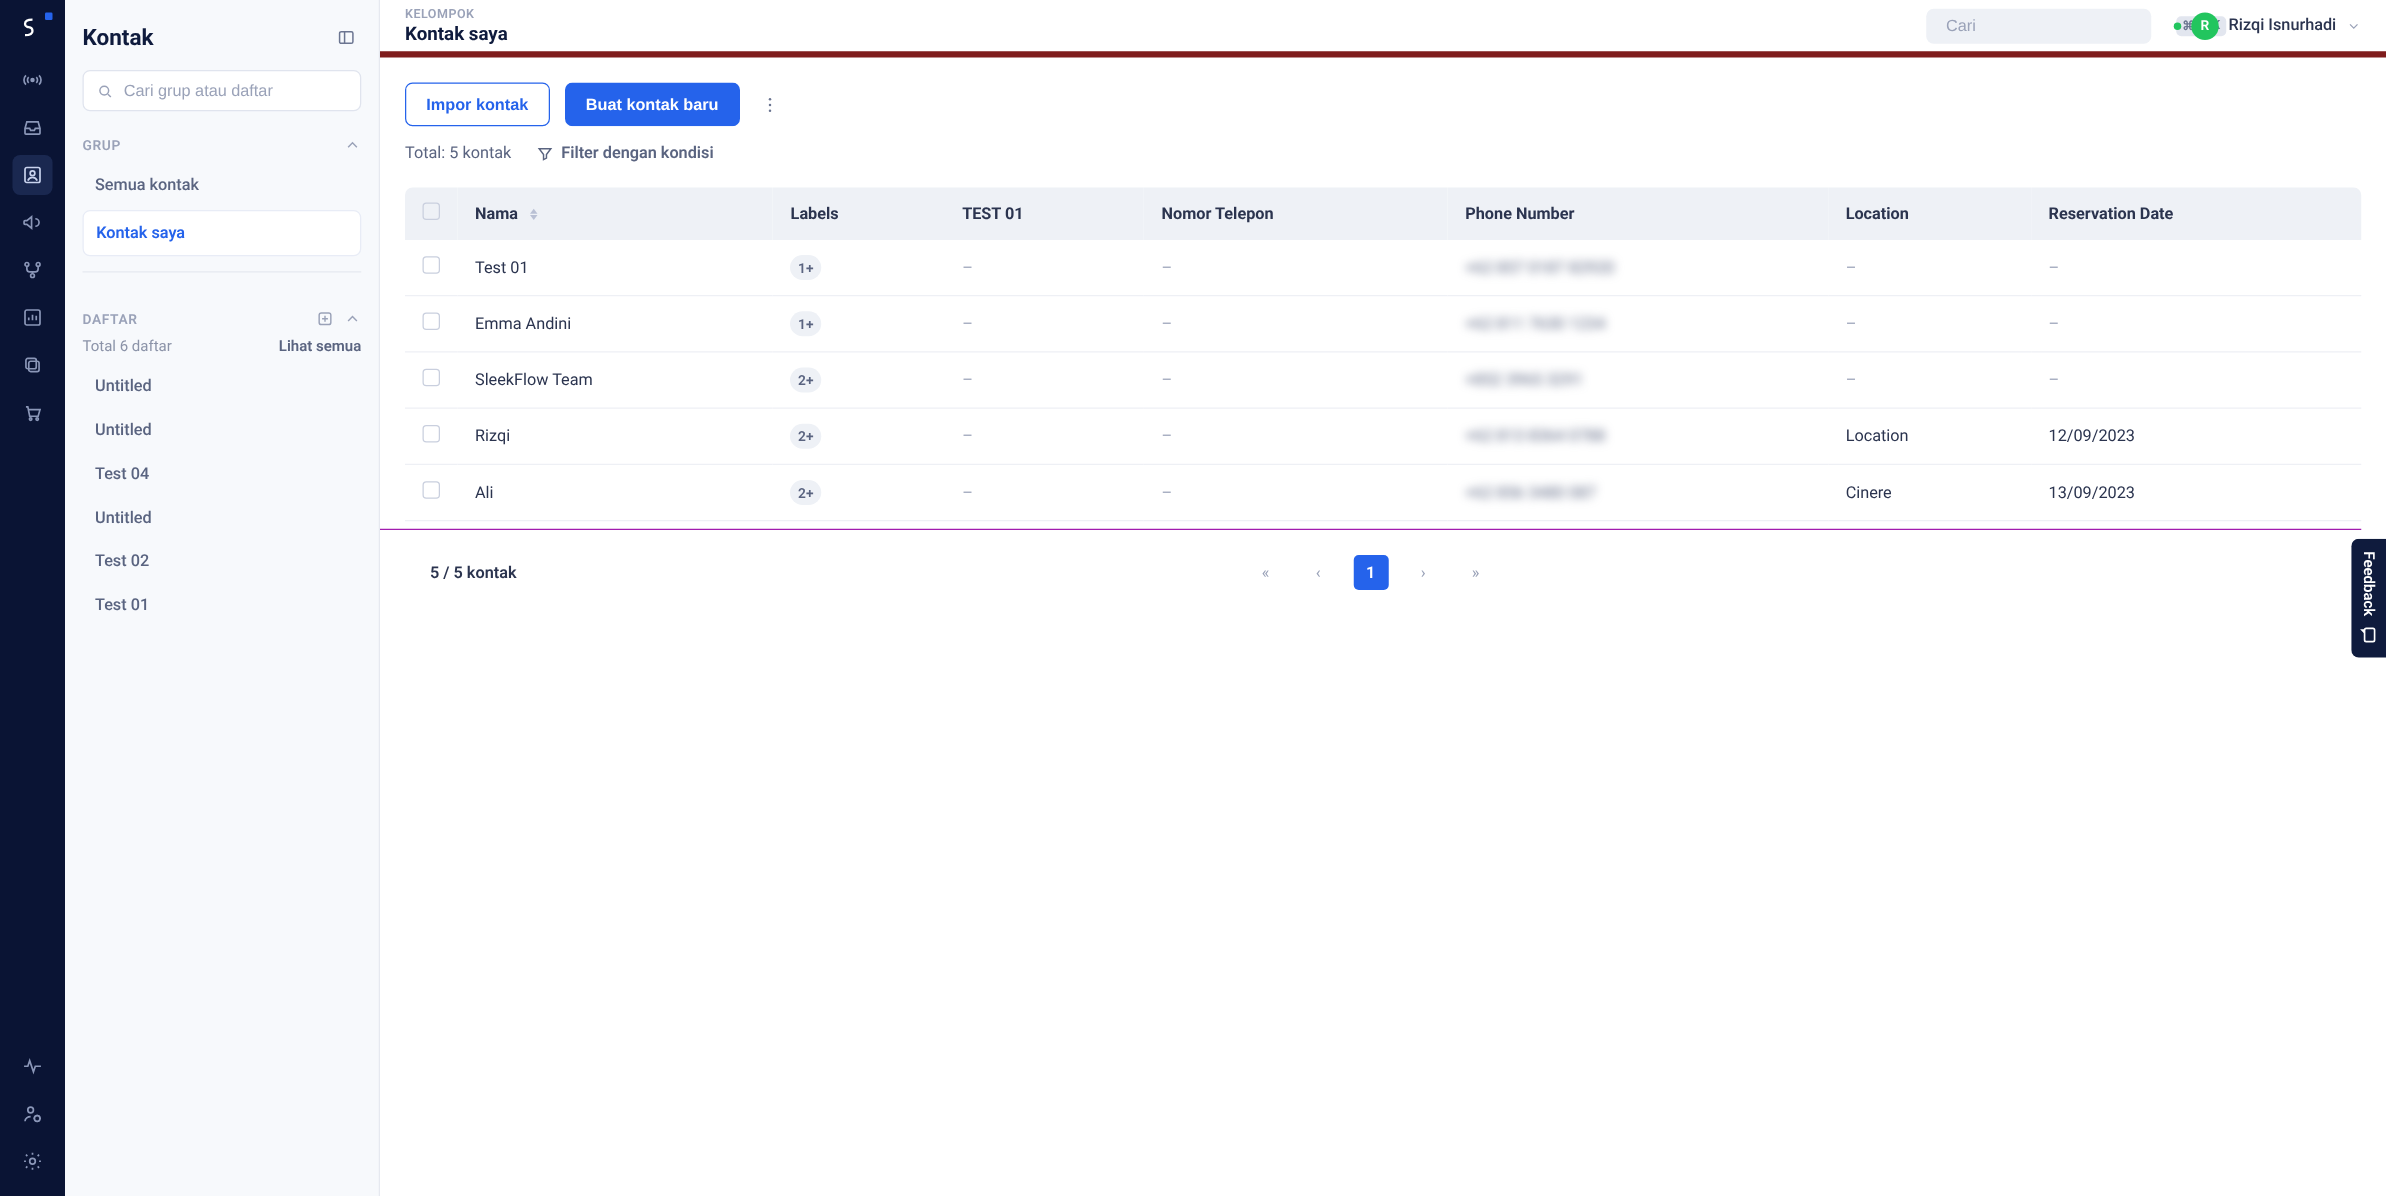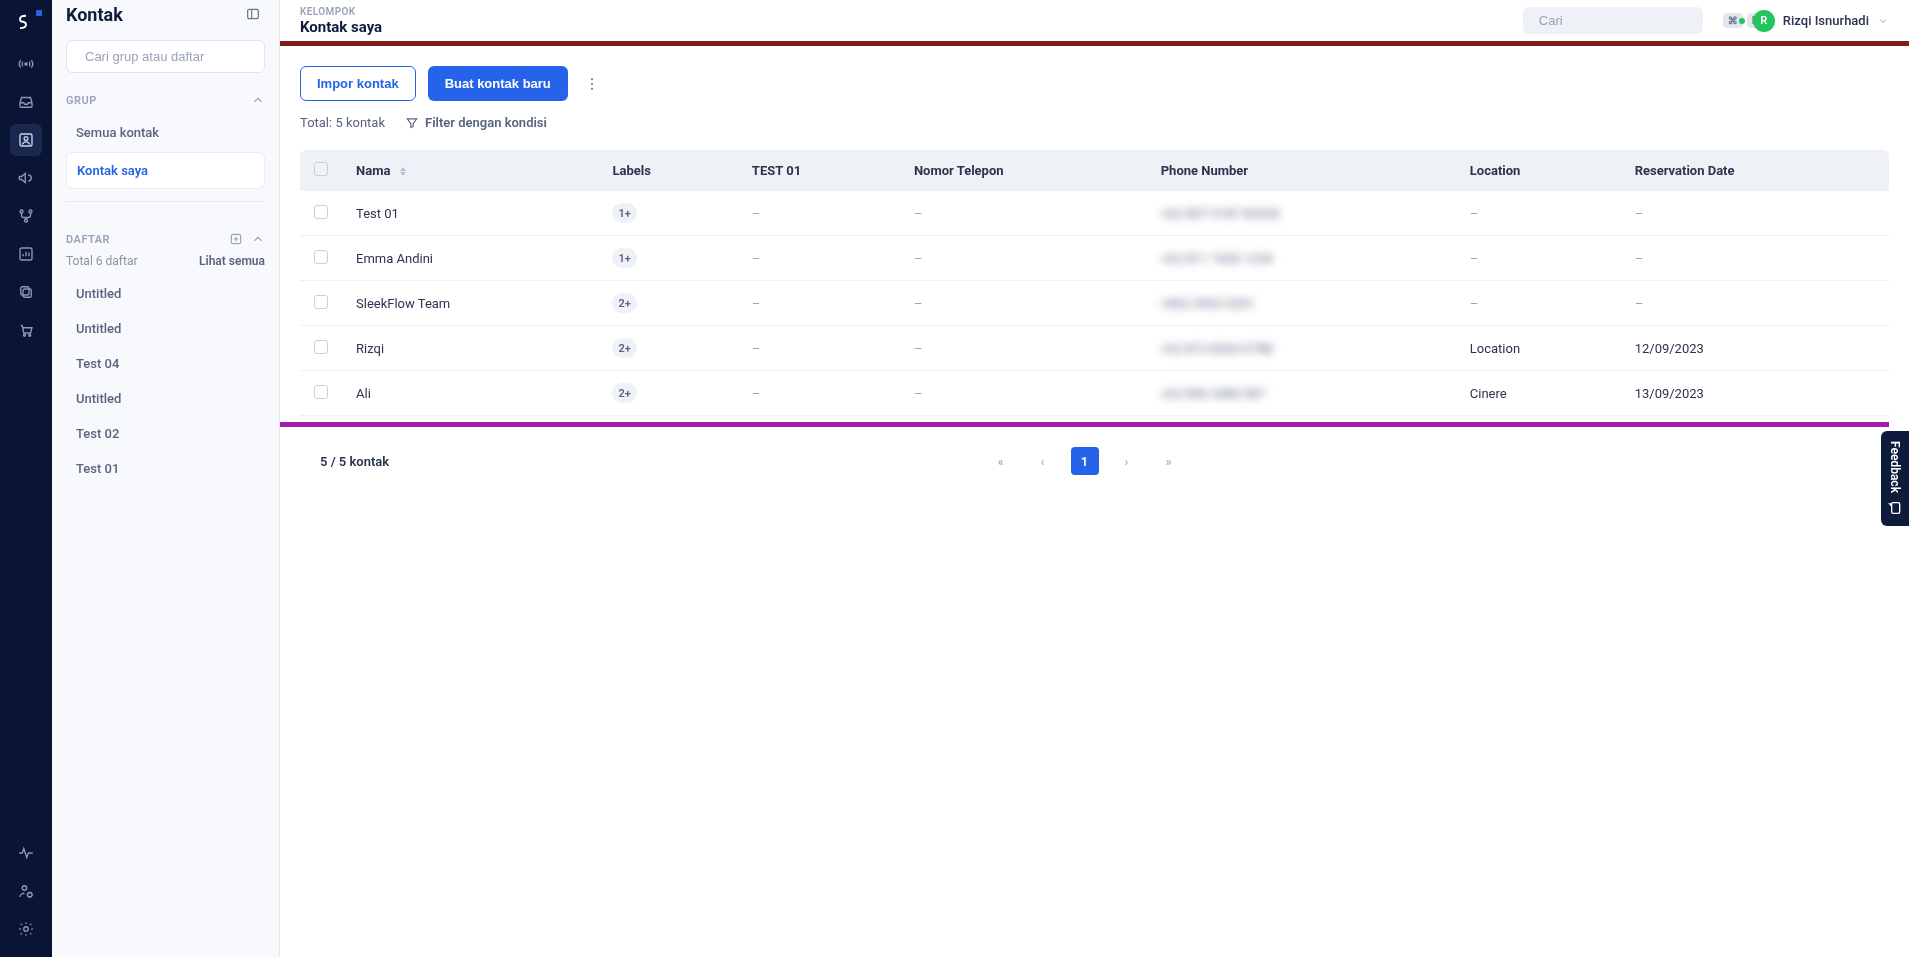--- a/index.html
+++ b/index.html
@@ -37,26 +37,26 @@
     color: #8b97b8;
     border-radius: 6px;
     cursor: pointer;
   }
   .rail-item.active { background: #1a2850; color: #c9d3ee; }
   .rail-spacer { flex: 1; }
   .rail svg { width: 18px; height: 18px; }
 
   
   .sidebar {
-    width: 228px;
+    width: 252px;
     background: #f7f9fc;
     border-right: 1px solid #e6e9f0;
     display: flex;
     flex-direction: column;
-    padding: 2px 14px 0 14px;
+    padding: 18px 14px 0 14px;
   }
   .sidebar-head { display: flex; align-items: center; justify-content: space-between; margin-bottom: 14px; }
   .sidebar-title { font-size: 18px; font-weight: 700; color: #0f1b3d; }
   .collapse-btn { width: 24px; height: 24px; display:flex;align-items:center;justify-content:center; color:#6b7591; cursor:pointer; border-radius:4px; }
   .sidebar-search {
     display:flex; align-items:center; gap:8px;
     border: 1px solid #e0e4ee; border-radius: 6px; background:#fff;
     padding: 8px 10px; color:#9aa2b8;
   }
   .sidebar-search input { border:none; outline:none; flex:1; font-size:13px; color:#1a1f36; background:transparent; }
@@ -102,21 +102,21 @@
   .main { flex:1; display:flex; flex-direction:column; background:#fff; min-width:0; }
   .topbar {
     height: 46px;
     display:flex; align-items:center; justify-content:space-between;
     padding: 0 20px;
     border-bottom: 5px solid #7f1d1d;
   }
   .crumb { line-height:1.2; }
   .crumb .kelompok { font-size:10px; font-weight:600; color:#9aa2b8; letter-spacing:.4px; }
   .crumb .current { font-size:15px; font-weight:700; color:#0f1b3d; }
-  .top-right { display:flex; align-items:center; gap:36px; }
+  .top-right { display:flex; align-items:center; gap:18px; }
   .global-search {
     display:flex; align-items:center; gap:8px;
     background:#eef1f6; border-radius:6px; padding:6px 8px; color:#9aa2b8;
     width: 180px;
   }
   .global-search input { border:none; outline:none; flex:1; background:transparent; font-size:13px; }
   .global-search input::placeholder{color:#9aa2b8;}
   .shortcut { display:flex; gap:4px; }
   .shortcut .key {
     background:#e2e6ef; border-radius:4px; font-size:10px; padding:2px 5px; color:#6b7591; font-weight:600;
@@ -169,21 +169,21 @@
   .blur { filter: blur(4px); color:#5a6480; }
   .sort-icon { display:inline-flex; flex-direction:column; vertical-align:middle; margin-left:6px; gap:1px; }
   .sort-icon span { width:0;height:0;border-left:3px solid transparent;border-right:3px solid transparent; }
   .sort-icon .up { border-bottom:4px solid #b9c0d4; }
   .sort-icon .dn { border-top:4px solid #b9c0d4; }
 
   
   .pagination-row {
     display:grid; grid-template-columns: 1fr auto 1fr;
     align-items:center; padding: 20px; font-size:13px; color:#2b344f;
-    border-top:5px solid #a21caf; margin: 0 20px 0 0;
+    border-top:1px solid #a21caf; margin: 0 20px 0 0;
   }
   .pag-left { padding-left: 20px; font-weight:600; }
   .pager { display:flex; align-items:center; gap:14px; justify-content:center; }
   .pgbtn { width:28px; height:28px; display:flex; align-items:center; justify-content:center; color:#9aa2b8; cursor:pointer; border-radius:4px; }
   .pgbtn.current { background:#2563eb; color:#fff; font-weight:600; }
 
   
   .feedback {
     position:fixed; right:0; top:50%; transform:translateY(-50%);
     background:#0f1b3d; color:#fff; padding:10px 6px;

